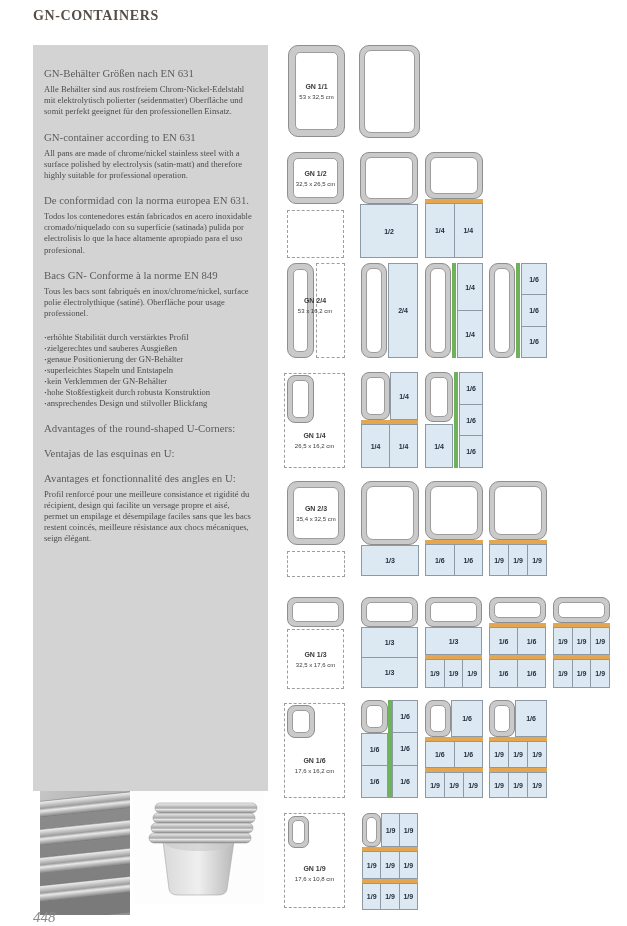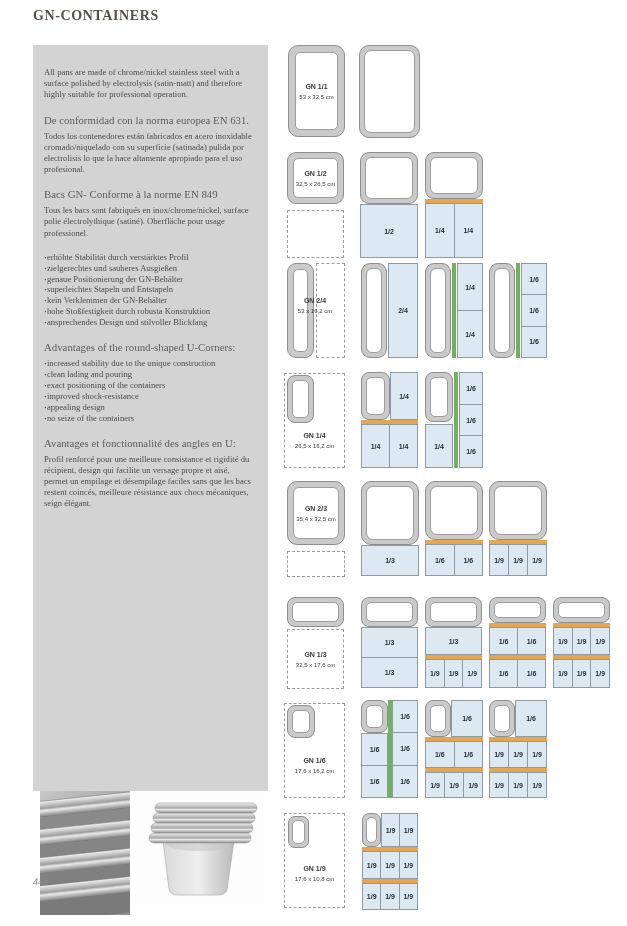--- a/index.html
+++ b/index.html
@@ -31,33 +31,38 @@
   .cells.v{flex-direction:column;}
   .cell{flex:1;background:var(--cell-fill,#dde9f2);border:1px solid var(--cell-border,#8d9aa5);
         display:flex;align-items:center;justify-content:center;box-sizing:border-box;
         font-family:"Liberation Sans",sans-serif;font-weight:bold;font-size:7px;
         color:var(--cell-text,#20303f);}
   .cells:not(.v) .cell + .cell{margin-left:-1px;}
   .cells.v .cell + .cell{margin-top:-1px;}
   .hbar{position:absolute;height:4px;background:var(--orange-bar,#e5a650);z-index:3;}
   .vbar{position:absolute;width:4px;background:var(--green-bar,#6fb25c);z-index:3;}
   .dash{position:absolute;border:1px dashed var(--dash-border,#9e9e9e);box-sizing:border-box;}
-  .pagenum{position:absolute;left:33px;top:876px;font-size:10px;font-style:italic;
+  .pagenum{position:absolute;left:33px;top:909px;font-size:15px;font-style:italic;
            color:#8b8b8b;}
   .photoL{position:absolute;left:40px;top:791px;width:90px;height:124px;overflow:hidden;}
   .photoR{position:absolute;left:133px;top:791px;width:131px;height:113px;overflow:hidden;}
 </style>
 </head>
 <body>
 
 <div class="page">
   <div class="title">GN-CONTAINERS</div>
 
   <div class="panel" id="panel">
       <div class="sec">
+        <div class="sec-h">GN-Behälter Größen nach EN 631</div>
+        <div class="sec-p">Alle Behälter sind aus rostfreiem Chrom-Nickel-Edelstahl mit elektrolytisch polierter (seidenmatter) Oberfläche und somit perfekt geeignet für den professionellen Einsatz.</div>
+      </div>
+      <div class="sec">
+        <div class="sec-h">GN-container according to EN 631</div>
         <div class="sec-p">All pans are made of chrome/nickel stainless steel with a surface polished by electrolysis (satin-matt) and therefore highly suitable for professional operation.</div>
       </div>
       <div class="sec">
         <div class="sec-h">De conformidad con la norma europea EN 631.</div>
         <div class="sec-p">Todos los contenedores están fabricados en acero inoxidable cromado/niquelado con su superficie (satinada) pulida por electrolisis lo que la hace altamente apropiado para el uso profesional.</div>
       </div>
       <div class="sec">
         <div class="sec-h">Bacs GN- Conforme à la norme EN 849</div>
         <div class="sec-p">Tous les bacs sont fabriqués en inox/chrome/nickel, surface polie électrolythique (satiné). Oberfläche pour usage professionel.</div>
       </div>
@@ -67,30 +72,23 @@
           <li>zielgerechtes und sauberes Ausgießen</li>
           <li>genaue Positionierung der GN-Behälter</li>
           <li>superleichtes Stapeln und Entstapeln</li>
           <li>kein Verklemmen der GN-Behälter</li>
           <li>hohe Stoßfestigkeit durch robusta Konstruktion</li>
           <li>ansprechendes Design und stilvoller Blickfang</li>
         </ul>
       </div>
       <div class="sec">
         <div class="sec-h">Advantages of the round-shaped U-Corners:</div>
-        <ul class="sec-ul">
-          <li>increased stability due to the unique construction</li>
-          <li>clean lading and pouring</li>
-          <li>exact positioning of the containers</li>
-          <li>improved shock-resistance</li>
-          <li>appealing design</li>
-          <li>no seize of the containers</li>
-        </ul>
-      </div>
-      <div class="sec">
+      </div>
+      <div class="sec">
+        <div class="sec-h">Ventajas de las esquinas en U:</div>
       </div>
       <div class="sec">
         <div class="sec-h">Avantages et fonctionnalité des angles en U:</div>
         <div class="sec-p">Profil renforcé pour une meilleure consistance et rigidité du récipient, design qui facilite un versage propre et aisé, permet un empilage et désempilage faciles sans que les bacs restent coincés, meilleure résistance aux chocs mécaniques, seign élégant.</div>
       </div>
     </div>
 
   <div id="diagram">
       <div class="pan" style="left: 288px; top: 45px; width: 57px; height: 92px; border-radius: 10px;">
         <div class="pan-inner" style="inset: 6px; border-radius: 5px;">

